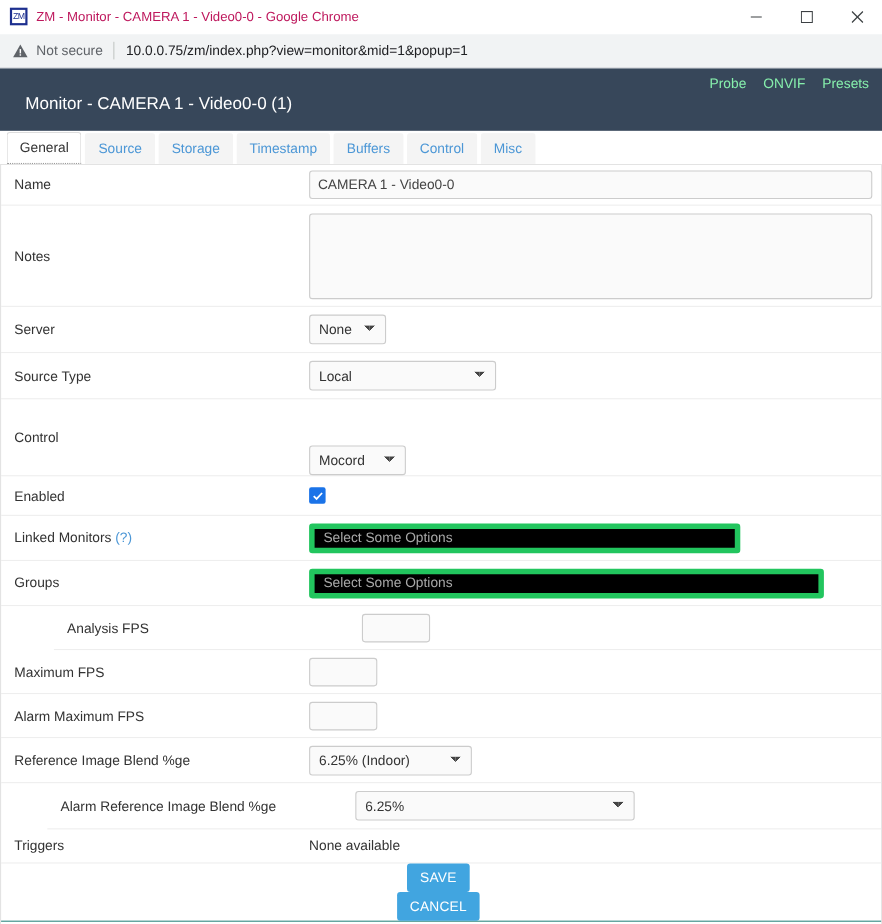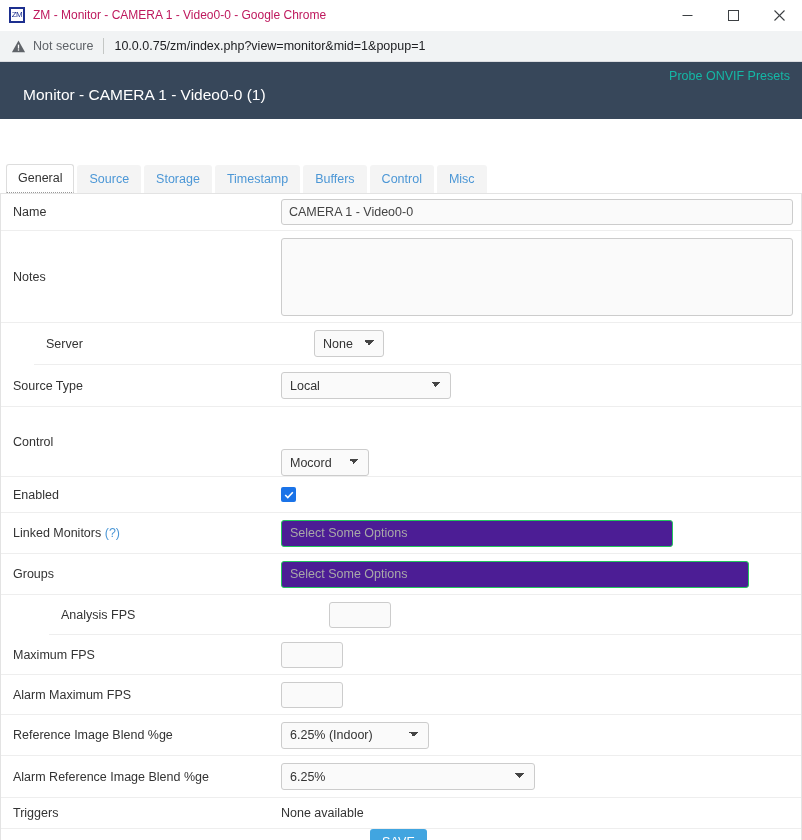--- a/index.html
+++ b/index.html
@@ -86,35 +86,35 @@
     background: #37475a;
     height: 57px;
     position: relative;
     padding: 0 12px;
   }
   .zm-links {
     position: absolute; right: 12px; top: 7px;
     font-size: 12.5px;
   }
   .zm-links a {
-    color: #14b8a6; text-decoration: none;
+    color: #86efac; text-decoration: none;
+    margin-left: 12px;
   }
   .zm-title {
     position: absolute; left: 23px; top: 24px;
     color: #ffffff; font-size: 15.5px;
   }
 
   
   .tabs {
     height: 30px;
     background: #ffffff;
     display: flex; align-items: flex-end;
     padding-left: 6px;
     position: relative;
-    margin-top: 44px;
   }
   .tab {
     font-size: 12.5px;
     padding: 5px 11px 6px 11px;
     margin-right: 3px;
     background: #f4f4f4;
     color: #4c97d6;
     border-top-left-radius: 3px;
     border-top-right-radius: 3px;
     line-height: 16px;
@@ -167,23 +167,23 @@
     padding: 0 7px;
     font-family: "Liberation Sans", sans-serif;
     outline: none;
   }
   .txt-name { width: 512px; }
   .txt-small { width: 62px; }
   .txt::placeholder { color: #aaaaaa; }
 
   .multi {
     height: 27px;
-    border: 1px solid #22c55e;
+    border: 5px solid #22c55e;
     border-radius: 3px;
-    background: #4c1d95;
+    background: #000000;
     font-size: 12.5px;
     color: #a8a8a8;
     display: flex; align-items: center;
     padding: 0 8px;
   }
   .multi-linked { width: 392px; }
   .multi-groups { width: 468px; }
 
   .notes {
     width: 512px; height: 78px;
@@ -335,21 +335,21 @@
         </div>
       </div>
 
       <div class="row" style="min-height:92px;">
         <div class="lbl">Notes</div>
         <div class="fld">
           <textarea class="notes" placeholder="" style=""></textarea>
         </div>
       </div>
 
-      <div class="row" style="min-height:42px;margin-left:33px;">
+      <div class="row" style="min-height:42px;">
         <div class="lbl">Server</div>
         <div class="fld">
           <select class="sel sel-server">
             <option>None</option>
           </select>
         </div>
       </div>
 
       <div class="row" style="min-height:42px;">
         <div class="lbl">Source Type</div>
@@ -420,21 +420,21 @@
 
       <div class="row" style="min-height:41px;">
         <div class="lbl">Reference Image Blend %ge</div>
         <div class="fld">
           <select class="sel sel-refblend">
             <option>6.25% (Indoor)</option>
           </select>
         </div>
       </div>
 
-      <div class="row" style="min-height:42px;">
+      <div class="row" style="min-height:42px;margin-left:42px;">
         <div class="lbl">Alarm Reference Image Blend %ge</div>
         <div class="fld">
           <select class="sel sel-alarmblend">
             <option>6.25%</option>
           </select>
         </div>
       </div>
 
       <div class="row" style="min-height:31px;">
         <div class="lbl">Triggers</div>

